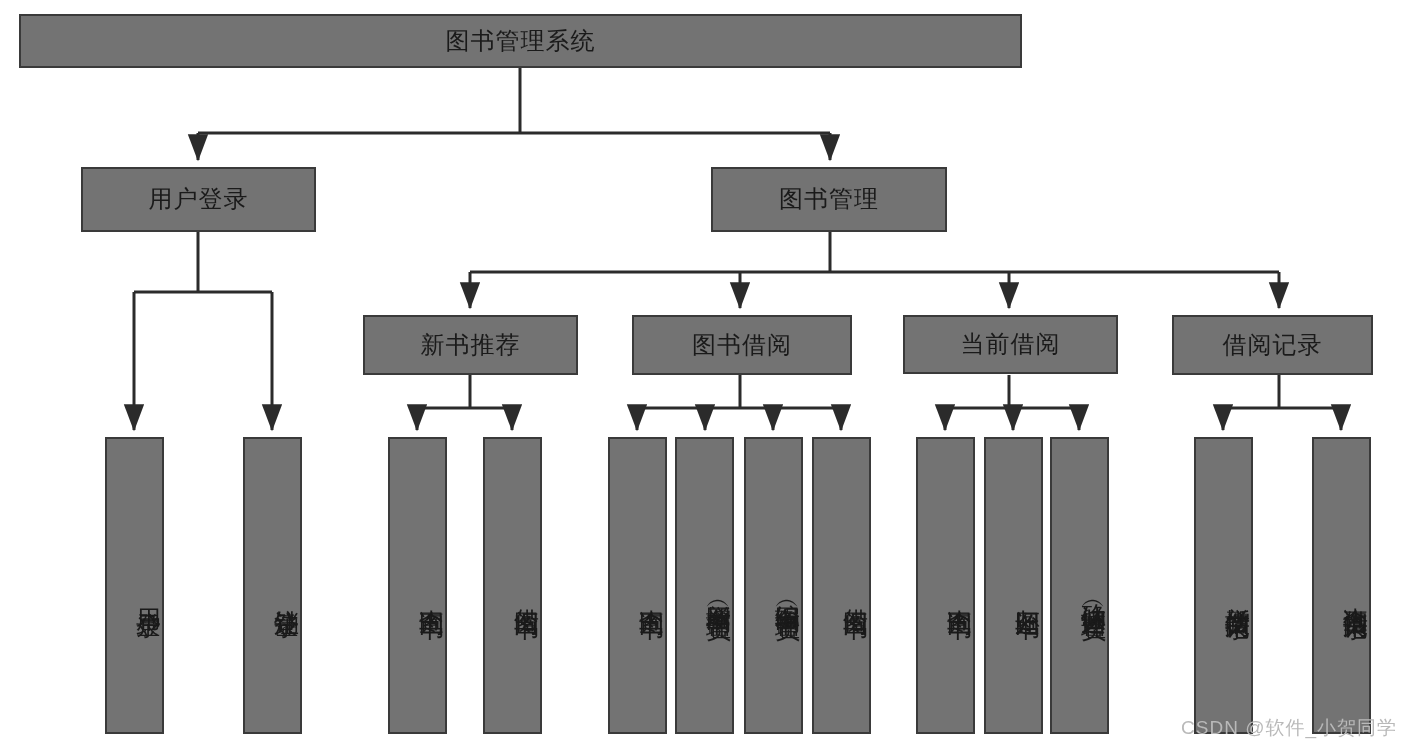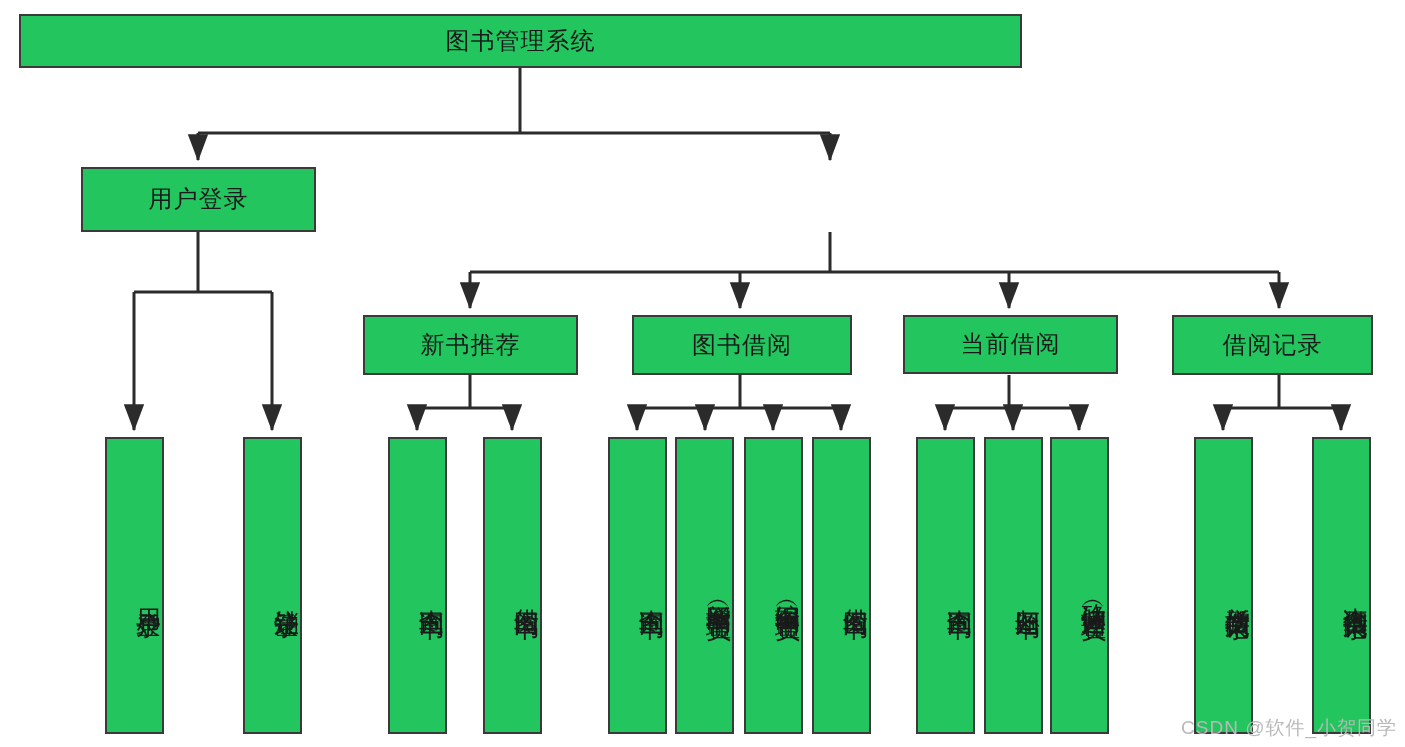--- a/index.html
+++ b/index.html
@@ -21,21 +21,21 @@
     position: absolute;
     left: 0;
     top: 0;
     width: 1405px;
     height: 747px;
   }
   .node {
     position: absolute;
     box-sizing: border-box;
     border: 2px solid #3a3a3a;
-    background: #22c55e;
+    background: #737373;
     color: #1a1a1a;
     display: flex;
     align-items: center;
     justify-content: center;
     text-align: center;
     z-index: 2;
   }
   .node.h {
     font-size: 24px;
     letter-spacing: 1px;
@@ -123,20 +123,23 @@
     </g>
   </svg>
 
   <div class="node h" style="left:19px; top:14px; width:1003px; height:54px;">
     <span>图书管理系统</span>
   </div>
 
   <div class="node h" style="left:81px; top:167px; width:235px; height:65px;">
     <span>用户登录</span>
   </div>
+  <div class="node h" style="left:711px; top:167px; width:236px; height:65px;">
+    <span>图书管理</span>
+  </div>
 
   <div class="node h" style="left:632px; top:315px; width:220px; height:60px;">
     <span>图书借阅</span>
   </div>
   <div class="node h" style="left:363px; top:315px; width:215px; height:60px;">
     <span>新书推荐</span>
   </div>
   <div class="node h" style="left:903px; top:315px; width:215px; height:59px;">
     <span>当前借阅</span>
   </div>

